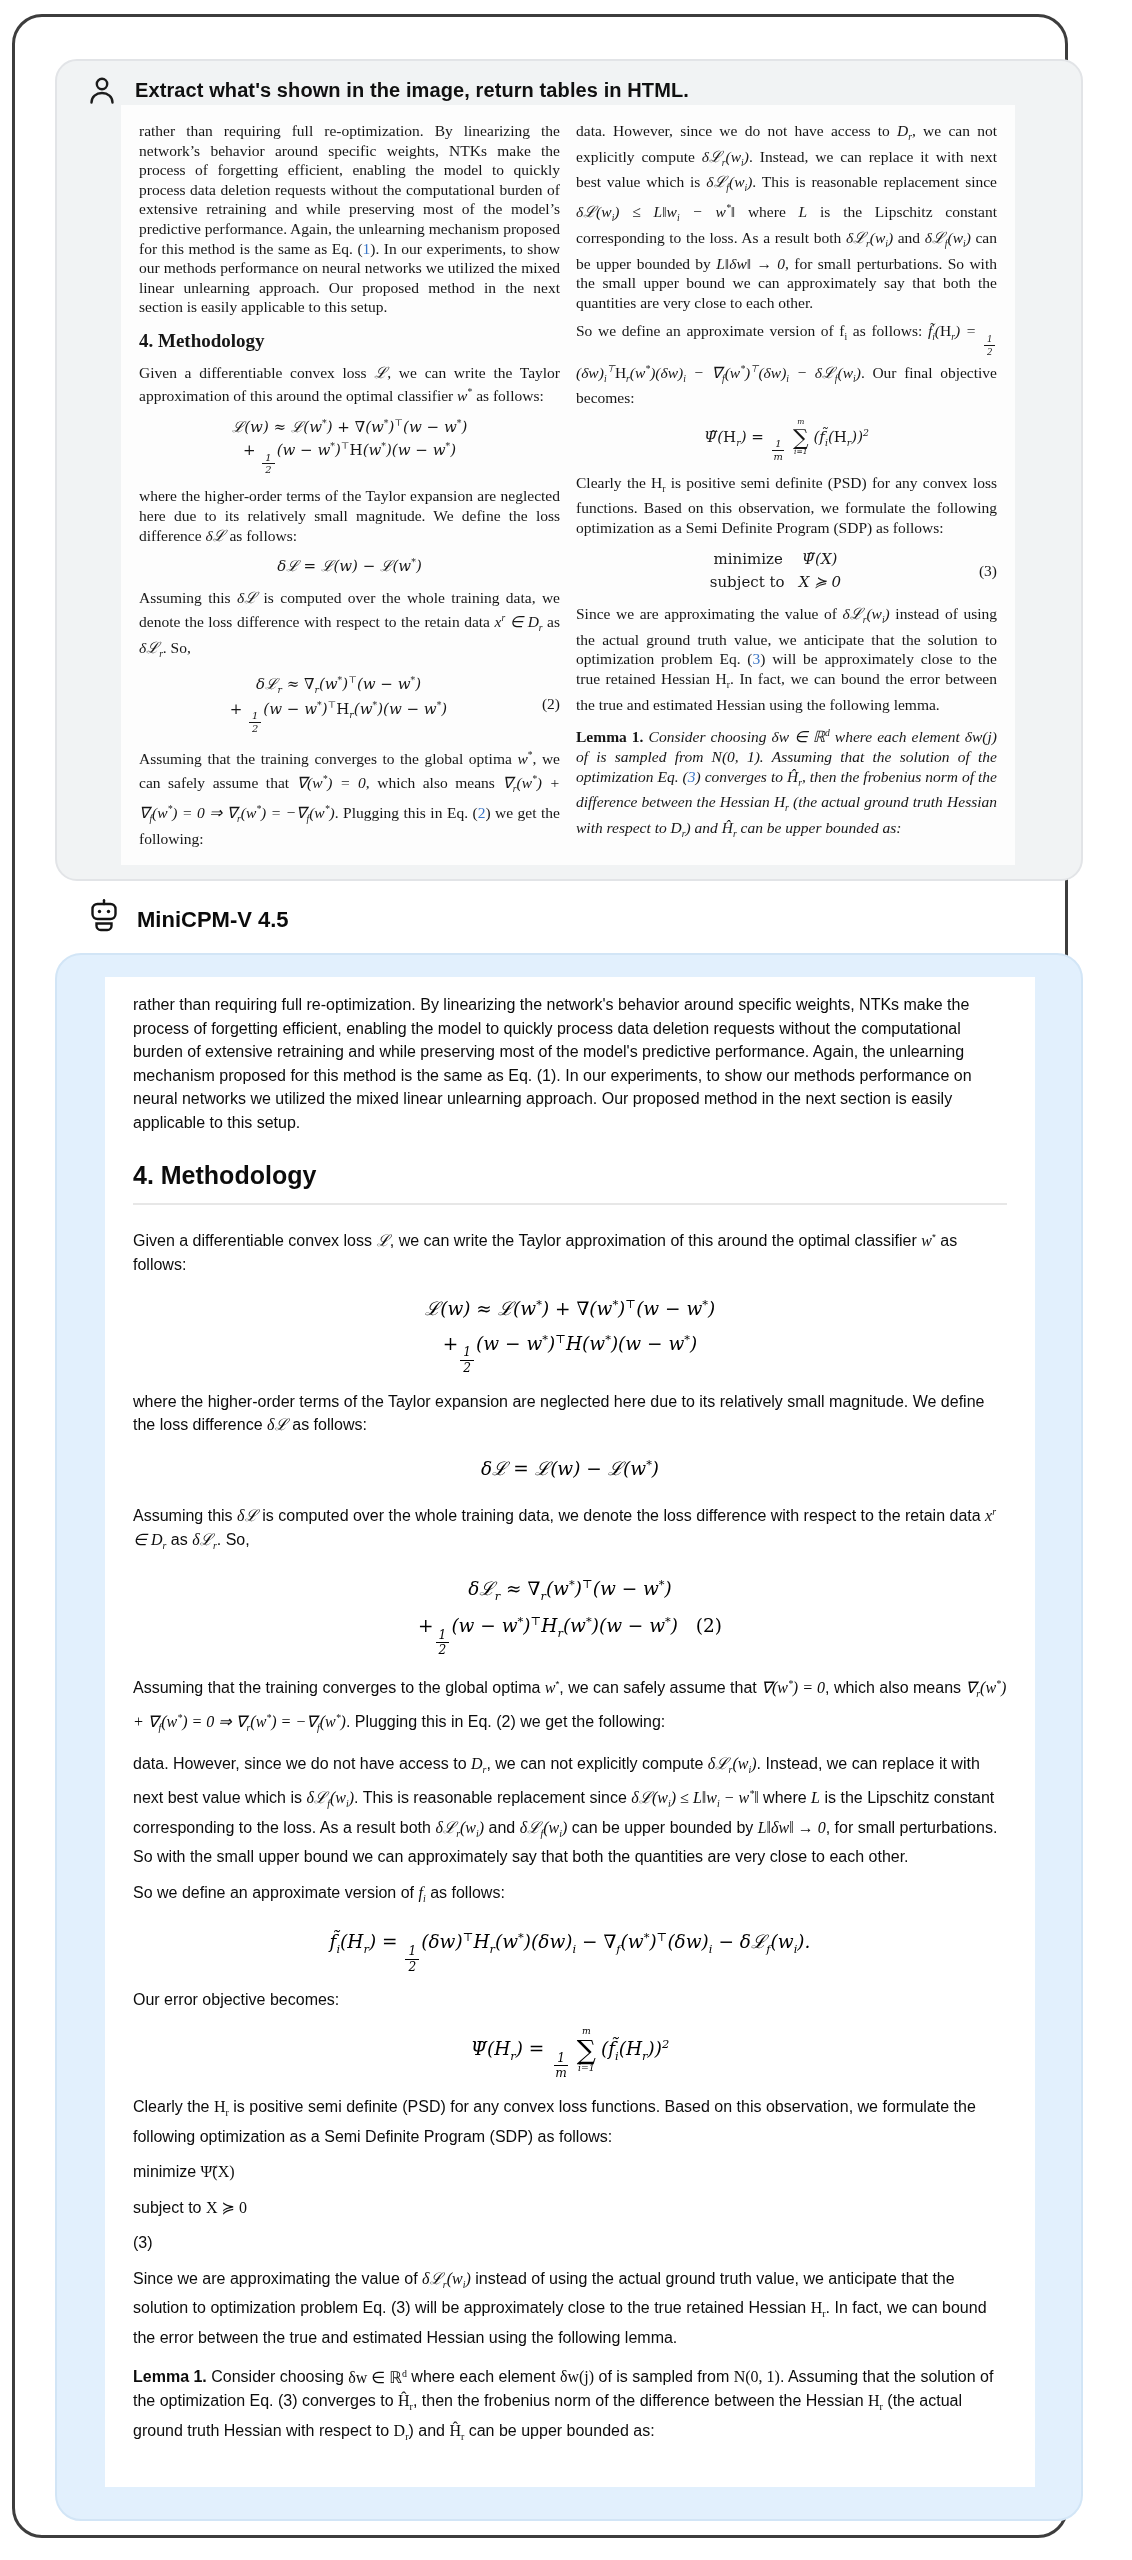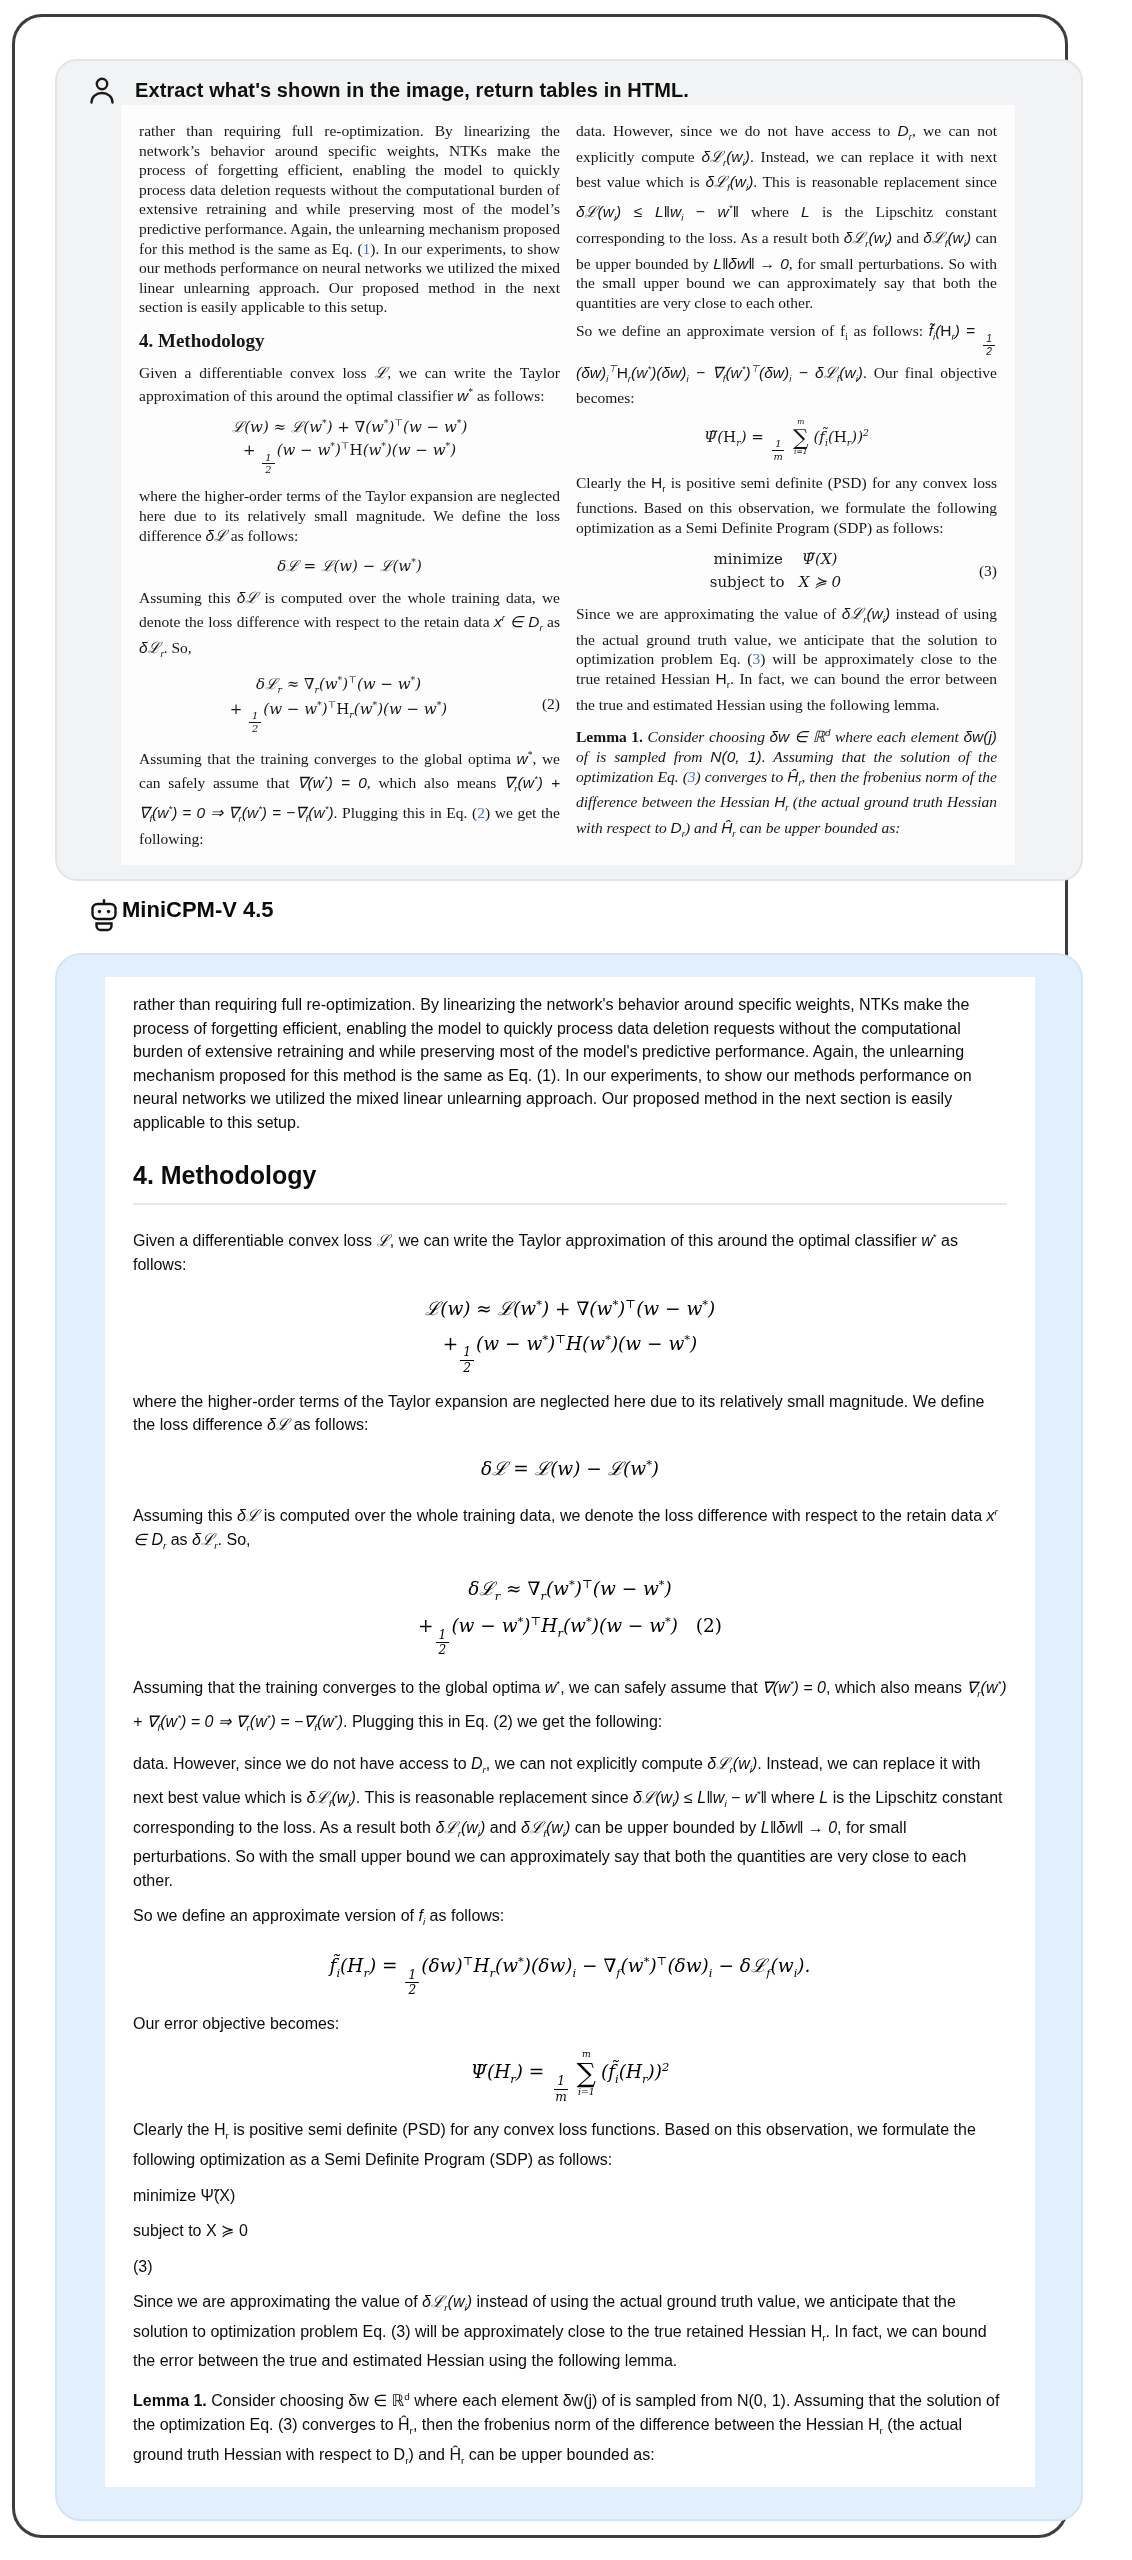--- a/index.html
+++ b/index.html
@@ -16,28 +16,28 @@
   .ph{font-weight:bold;font-size:19px;margin:14px 0 12px;text-align:left}
   .peq{font-family:"DejaVu Serif",serif;font-style:italic;font-size:15px;text-align:center;margin:10px 0;line-height:1.55}
   .peqrow{display:flex;align-items:center;margin:10px 0}
   .peqrow .peq{flex:1;margin:0}
   .peqlabel{font-size:15.5px;padding-left:4px}
   .ref{color:#3a76c8}
   .lemma-p{font-style:italic}
   .lemma-p b{font-style:normal}
 
   
-  .assistant-header{position:absolute;left:72px;top:880px;display:flex;align-items:flex-start;gap:1px}
+  .assistant-header{position:absolute;left:72px;top:880px;display:flex;align-items:flex-end;gap:16px}
   .assistant-name{font-size:22px;font-weight:bold;color:#0b0b0b}
   .assistant-bubble{position:absolute;left:40px;top:936px;width:1028px;height:1568px;background:#e2f0fd;border:2px solid #d2e5f6;border-radius:26px;box-sizing:border-box}
   .response-card{position:absolute;left:48px;top:22px;width:930px;height:1510px;background:#ffffff;padding:16px 28px;box-sizing:border-box;overflow:hidden;font-size:16px;line-height:23.5px;color:#0c0c0c}
   .rp{margin:0 0 12px}
   .rh{font-size:25px;font-weight:bold;line-height:1.25;margin:26px 0 20px;padding-bottom:12px;border-bottom:2px solid #e7e7e7}
   .req{font-family:"DejaVu Serif",serif;font-style:italic;font-size:18.5px;text-align:center;margin:14px 0;line-height:1.9;color:#000}
-  .m{font-family:Liberation Sans, sans-serif}
+  .m{font-family:Liberation Serif, serif}
   .rm{font-style:normal}
   sup,sub{font-size:.62em}
   .frac{display:inline-flex;flex-direction:column;align-items:center;vertical-align:-.55em;font-size:.66em;line-height:1.2;margin:0 2px}
   .frac>span{padding:0 3px}
   .frac>span:first-child{border-bottom:1.3px solid currentColor}
   .sum{display:inline-flex;flex-direction:column;align-items:center;vertical-align:middle;line-height:1;margin:0 5px;font-style:normal}
   .sum .l{font-size:.5em;font-style:italic;line-height:1.15}
   .sum .s{font-size:1.45em}
   svg{display:block}
 </style>

